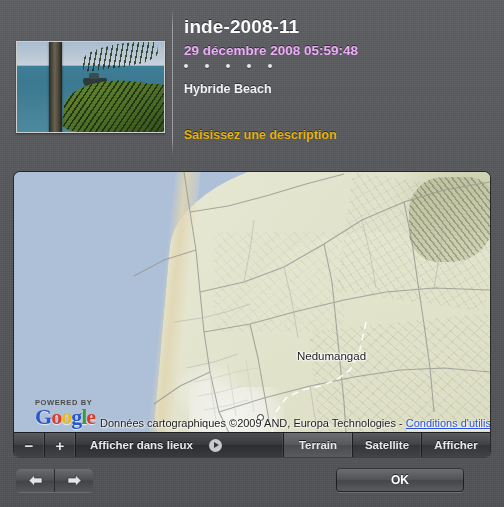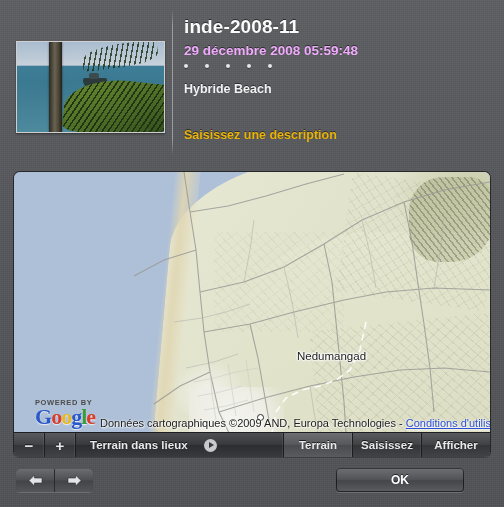--- a/index.html
+++ b/index.html
@@ -269,25 +269,25 @@
   </div>
 
   <div id="attrib">
     <span>Données cartographiques ©2009 AND, Europa Technologies - </span><a href="#">Conditions d'utilisation</a>
   </div>
 
   <div id="map-toolbar">
     <div class="tbtn" id="zoom-out">−</div>
     <div class="tbtn" id="zoom-in">+</div>
     <div class="tbtn" id="show-in-places">
-      <span>Terrain dans lieux</span>
+      <span>Afficher dans lieux</span>
       <span class="arrow-circle"></span>
     </div>
     <div class="tbtn maptype sel">Terrain</div>
-    <div class="tbtn maptype">Saisissez</div>
+    <div class="tbtn maptype">Satellite</div>
     <div class="tbtn maptype">Afficher</div>
   </div>
 </div>
 
 <div id="footer">
   <div id="nav-group">
     <div class="navbtn">
       <svg width="15" height="13" viewBox="0 0 15 13">
         <path d="M6.5,1 L1,6.5 L6.5,12 L6.5,9 L14,9 L14,4 L6.5,4 Z" fill="#e4e4e8" stroke="#2b2b2e" stroke-width="0.6"></path>
       </svg>

